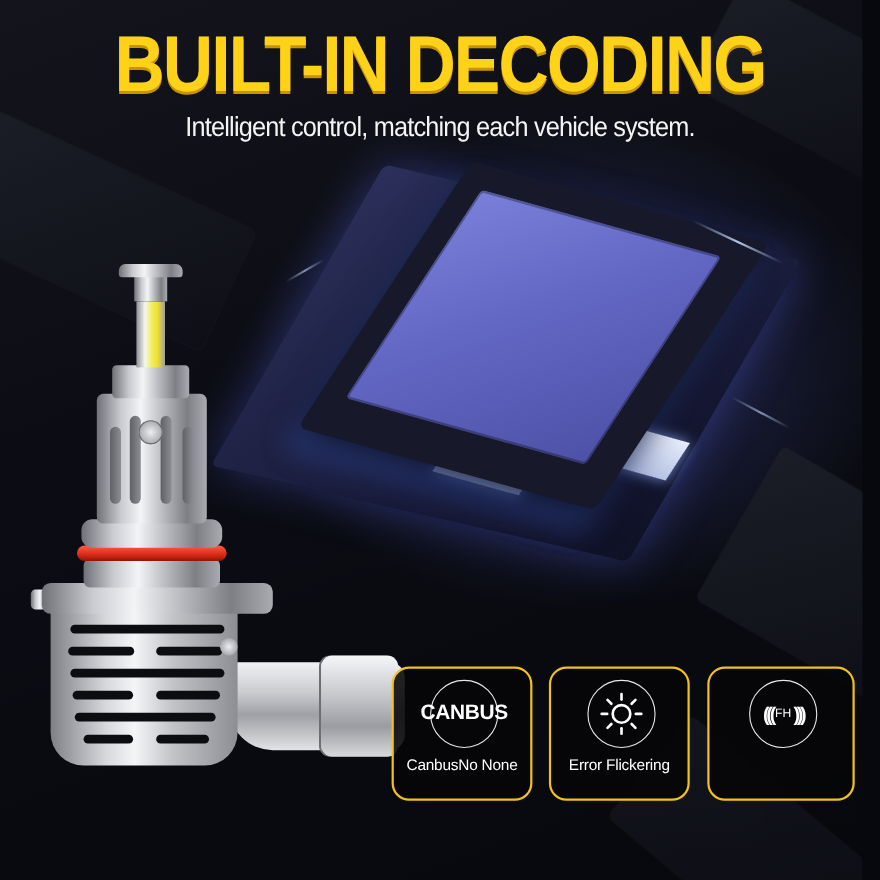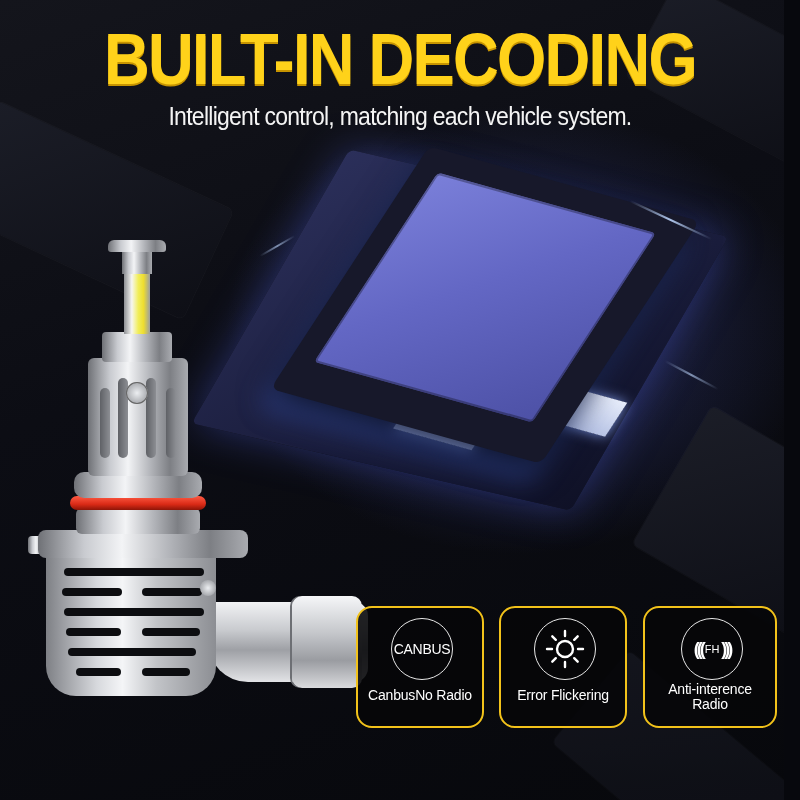--- a/index.html
+++ b/index.html
@@ -57,21 +57,21 @@
   .b-plug2 { position:absolute; left:262px; top:356px; width:70px; height:92px; border-radius:10px;
     background:linear-gradient(180deg,#f5f6f8,#c5c7cb 40%,#9a9ca1 70%,#d9dadd); box-shadow:-2px 0 0 #6d6f74; }
   .b-screw2 { position:absolute; left:170px; top:340px; width:16px; height:16px; border-radius:50%; background:radial-gradient(circle,#eceef1,#8a8c91); }
 
   
   .features { position:absolute; left:356px; top:606px; width:422px; height:126px; }
   .feature { position:absolute; top:0; width:128px; height:122px; border:2.5px solid #f2c21a; border-radius:16px; background:rgba(6,6,8,0.88); box-sizing:border-box; }
   .feature .circle { position:absolute; left:33px; top:10px; width:60px; height:60px; border:1.2px solid #e8e8e8; border-radius:50%; display:flex; align-items:center; justify-content:center; color:#fff; }
   .feature .label { position:absolute; left:0; top:80px; width:100%; text-align:center; color:#fff; font-size:14px; line-height:15px; letter-spacing:-0.2px; }
   .feature .label.two { top:74px; }
-  .canbus-text { font-size:14px; letter-spacing:-0.3px; }
+  .canbus-text { font-size:19px; letter-spacing:-0.3px;font-weight:bold; }
   .fh { display:flex; align-items:center; gap:2px; font-size:11px; }
   .fh .arc { font-size:18px; font-weight:700; letter-spacing:-3px; }
 </style>
 </head>
 <body>
 
 <div class="canvas">
 
   <div class="tile" style="left:640px;top:20px;width:200px;height:110px;transform:rotate(28deg);"></div>
   <div class="tile" style="left:-40px;top:150px;width:260px;height:120px;transform:rotate(25deg);"></div>
@@ -121,21 +121,21 @@
     <div class="b-led"></div>
     <div class="b-neck metal"></div>
     <div class="b-cap metal"></div>
   </div>
 
   <div class="features">
     <div class="feature" style="left:0;">
       <div class="circle">
         <span class="canbus-text">CANBUS</span>
       </div>
-      <div class="label">CanbusNo Radio</div>
+      <div class="label">CanbusNo None</div>
     </div>
 
     <div class="feature" style="left:143px;">
       <div class="circle">
         <svg width="44" height="44" viewBox="0 0 44 44" fill="none" stroke="#fff" stroke-width="2.4" stroke-linecap="round">
           <circle cx="22" cy="22" r="8"></circle>
           <line x1="22" y1="4" x2="22" y2="9"></line>
             <line x1="22" y1="35" x2="22" y2="40"></line>
           <line x1="4" y1="22" x2="9" y2="22"></line>
             <line x1="35" y1="22" x2="40" y2="22"></line>
@@ -149,20 +149,16 @@
     </div>
 
     <div class="feature" style="left:287px;width:134px;">
       <div class="circle" style="left:36px;">
         <div class="fh">
           <span class="arc">(((</span>
           <span>FH</span>
           <span class="arc">)))</span>
         </div>
       </div>
-      <div class="label two">
-        <div>Anti-interence</div>
-        <div>Radio</div>
-      </div>
     </div>
   </div>
 
 </div>
 
 </body></html>

